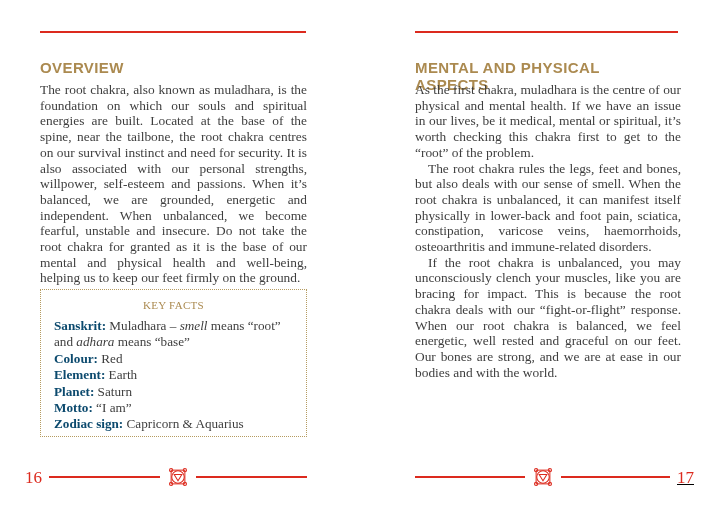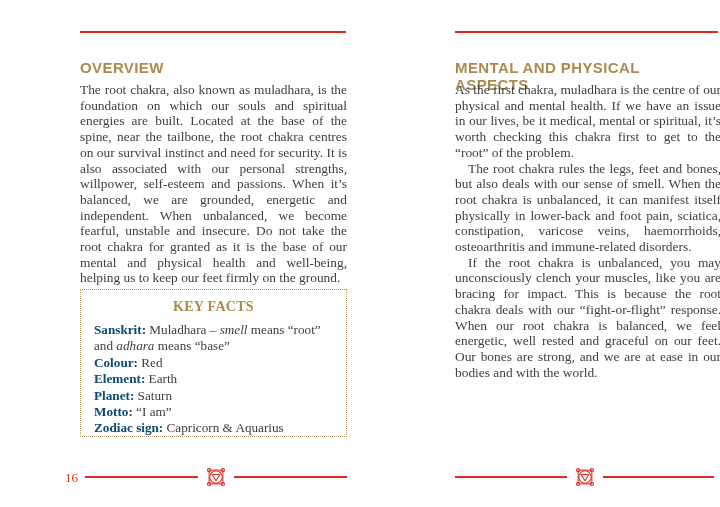--- a/index.html
+++ b/index.html
@@ -2,21 +2,21 @@
 <html><head>
 <meta charset="utf-8">
 <style>
   html, body { margin: 0; padding: 0; }
   body {
     width: 720px; height: 507px;
     background: #ffffff;
     font-family: "Liberation Serif", "DejaVu Serif", serif;
     overflow: hidden;
   }
-  .spread { position: relative; width: 652px; height: 507px; background: #ffffff; margin-left: 40px; }
+  .spread { position: relative; width: 652px; height: 507px; background: #ffffff; }
 
   .top-rule { position: absolute; height: 2px; background: #dc2a1e; }
   .top-rule.left  { left: 40px;  top: 31px; width: 266px; }
   .top-rule.right { left: 415px; top: 31px; width: 263px; }
 
   .heading {
     position: absolute; margin: 0;
     font-family: "Liberation Sans", sans-serif;
     font-weight: bold; font-size: 15px; letter-spacing: 0.4px;
     color: #ab8a50;
@@ -34,36 +34,36 @@
   .body-text p { margin: 0; }
   .body-text p.indent { text-indent: 13px; }
 
   .key-facts-box {
     position: absolute; left: 40px; top: 289px; width: 267px; height: 148px;
     box-sizing: border-box;
     border: 1px dotted #b59b60;
     padding: 9px 13px 6px 13px;
   }
   .kf-title {
-    text-align: center; font-weight: bold; font-size: 14px;
+    text-align: center; font-weight: normal; font-size: 11px;
     color: #ab8a50; margin-bottom: 7px; letter-spacing: 0.3px;
   }
   .kf-lines { font-size: 13.2px; line-height: 16.4px; color: #3e3e3e; }
   .kf-label { font-weight: bold; color: #0c4a6e; }
   .it { font-style: italic; }
 
   .page-footer {
     position: absolute; top: 465px; height: 24px;
     display: flex; align-items: center; gap: 7px;
   }
   .page-footer.left  { left: 25px;  width: 282px; }
   .page-footer.right { left: 415px; width: 279px; text-decoration: underline; }
   .footer-rule { flex: 1; height: 1.5px; background: #dc2a1e; }
   .page-num {
-    font-size: 13px; color: #dc2a1e; line-height: 1;
+    font-size: 17px; color: #dc2a1e; line-height: 1;
     font-family: "Liberation Serif", serif;
   }
   .chakra-icon { width: 22px; height: 22px; flex: 0 0 auto; }
 </style>
 </head>
 <body>
 
 <div class="spread">
 
   <div class="top-rule left"></div>

